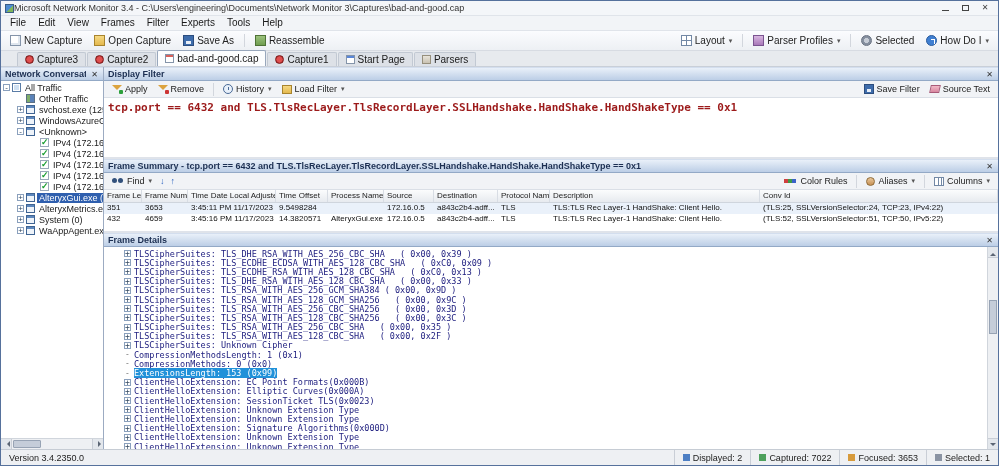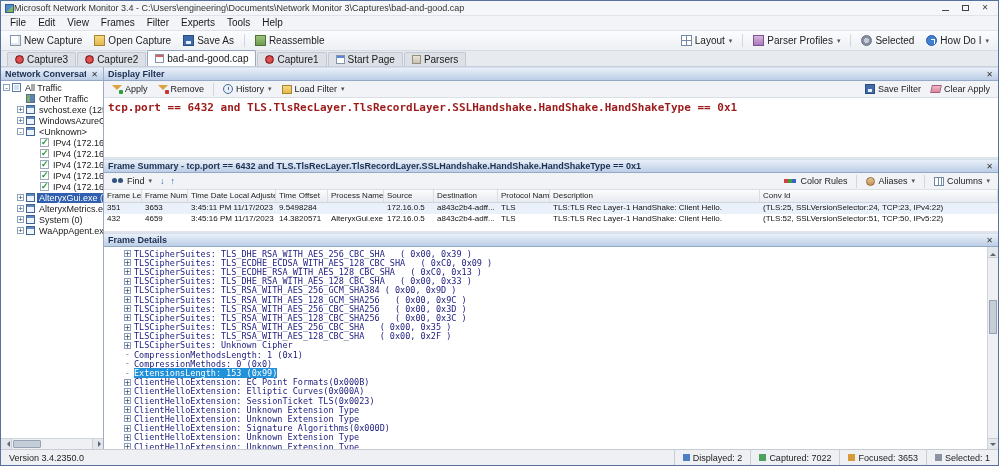--- a/index.html
+++ b/index.html
@@ -37,21 +37,21 @@
   .ic-reasm{background:linear-gradient(#9cc27e,#6f9d4f);border:1px solid #4e7236;}
   .ic-layout{background:#fff;border:1px solid #7288a5;}
   .ic-layout::before{content:"";position:absolute;left:4px;top:0;bottom:0;width:1px;background:#7288a5;}
   .ic-layout::after{content:"";position:absolute;top:4px;left:0;right:0;height:1px;background:#7288a5;}
   .ic-profiles{background:linear-gradient(#d8b6e0,#a878b8);border:1px solid #7a5490;}
   .ic-options{background:radial-gradient(circle at 50% 50%,#c6ccd6 40%,#858f9f 41%);border-radius:50%;border:1px solid #6a7383;}
   .ic-help{background:#3f7fd2;border-radius:50%;border:1px solid #2c5c9c;}
   .ic-help::after{content:"";position:absolute;left:4px;top:3px;width:3px;height:4px;border:1px solid #fff;border-left:none;border-bottom:none;}
 
   
-  .tabbar{height:16px;flex:0 0 auto;display:flex;align-items:flex-end;padding:0 6px;background:#e7eaee;border-bottom:1px solid #c9cfd8;gap:1px;}
+  .tabbar{height:16px;flex:0 0 auto;display:flex;align-items:flex-end;padding:0 16px;background:#e7eaee;border-bottom:1px solid #c9cfd8;gap:1px;}
   .tab{display:flex;align-items:center;gap:3px;padding:1px 7px 2px;height:14px;background:#dde1e7;border:1px solid #c2c9d3;border-bottom:none;border-radius:2px 2px 0 0;white-space:nowrap;}
   .tab.active{background:#fcfdfe;border-color:#98a7bc;height:16px;}
   .tab-ic{width:9px;height:9px;display:inline-block;position:relative;flex:0 0 auto;}
   .ic-tab-capture{background:radial-gradient(circle,#e05050 45%,#a02020 100%);border-radius:50%;border:1px solid #7c1616;}
   .ic-tab-file{background:#fff;border:1px solid #8494a9;box-shadow:inset 0 2px 0 #d8605a;}
   .ic-tab-start{background:#fff;border:1px solid #8494a9;box-shadow:inset 0 2px 0 #5a87d8;}
   .ic-tab-parsers{background:linear-gradient(#e8e4da,#c9c2b2);border:1px solid #968f7c;}
 
   
   .main{flex:1;display:flex;min-height:0;}
@@ -395,21 +395,21 @@
             <span>Load Filter</span>
             <span class="caret">▾</span>
           </button>
           <span class="spacer"></span>
           <button class="stb">
             <span class="ic-floppy" style="width:10px;height:10px;display:inline-block;position:relative;"></span>
             <span>Save Filter</span>
           </button>
           <button class="stb">
             <span class="ic-eraser"></span>
-            <span>Clear Apply</span>
+            <span>Source Text</span>
           </button>
         </div>
         <div class="filter-editor">tcp.port == 6432 and TLS.TlsRecLayer.TlsRecordLayer.SSLHandshake.HandShake.HandShakeType == 0x1</div>
       </div>
 
       <div class="panel p-summary">
         <div class="panel-header">
           <span class="ph-title">Frame Summary - tcp.port == 6432 and TLS.TlsRecLayer.TlsRecordLayer.SSLHandshake.HandShake.HandShakeType == 0x1</span>
           <button class="ph-close">✕</button>
         </div>

